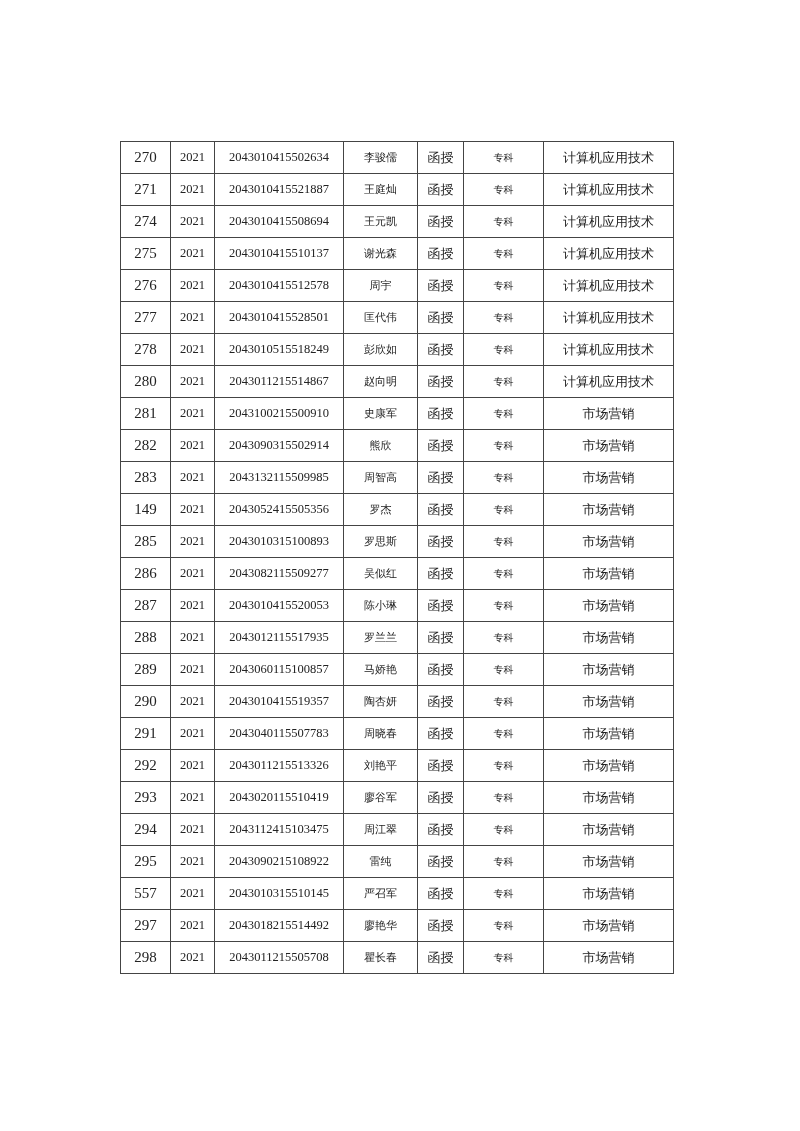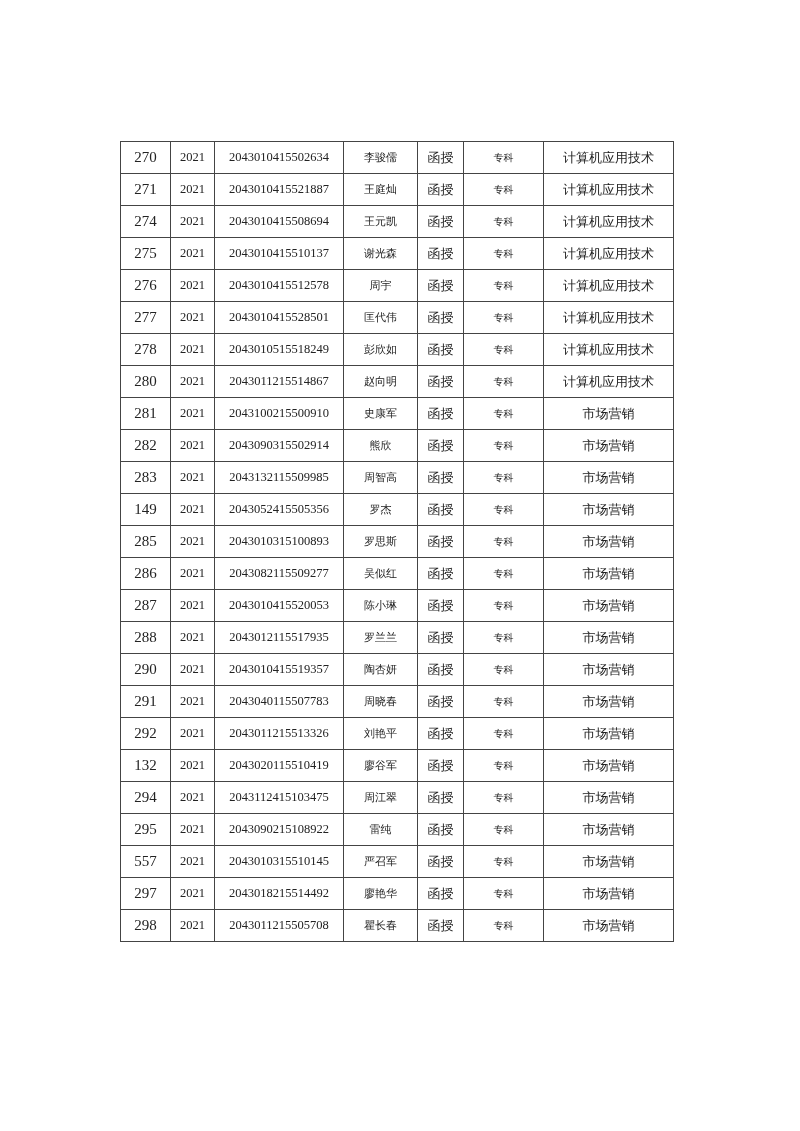--- a/index.html
+++ b/index.html
@@ -210,20 +210,29 @@
   <tr>
     <td class="c-seq">288</td>
     <td class="c-year">2021</td>
     <td class="c-id">2043012115517935</td>
     <td class="c-name">罗兰兰</td>
     <td class="c-mode">函授</td>
     <td class="c-level">专科</td>
     <td class="c-major">市场营销</td>
   </tr>
 
+  <tr>
+    <td class="c-seq">289</td>
+    <td class="c-year">2021</td>
+    <td class="c-id">2043060115100857</td>
+    <td class="c-name">马娇艳</td>
+    <td class="c-mode">函授</td>
+    <td class="c-level">专科</td>
+    <td class="c-major">市场营销</td>
+  </tr>
 
   <tr>
     <td class="c-seq">290</td>
     <td class="c-year">2021</td>
     <td class="c-id">2043010415519357</td>
     <td class="c-name">陶杏妍</td>
     <td class="c-mode">函授</td>
     <td class="c-level">专科</td>
     <td class="c-major">市场营销</td>
   </tr>
@@ -242,21 +251,21 @@
     <td class="c-seq">292</td>
     <td class="c-year">2021</td>
     <td class="c-id">2043011215513326</td>
     <td class="c-name">刘艳平</td>
     <td class="c-mode">函授</td>
     <td class="c-level">专科</td>
     <td class="c-major">市场营销</td>
   </tr>
 
   <tr>
-    <td class="c-seq">132</td>
+    <td class="c-seq">293</td>
     <td class="c-year">2021</td>
     <td class="c-id">2043020115510419</td>
     <td class="c-name">廖谷军</td>
     <td class="c-mode">函授</td>
     <td class="c-level">专科</td>
     <td class="c-major">市场营销</td>
   </tr>
 
   <tr>
     <td class="c-seq">294</td>

